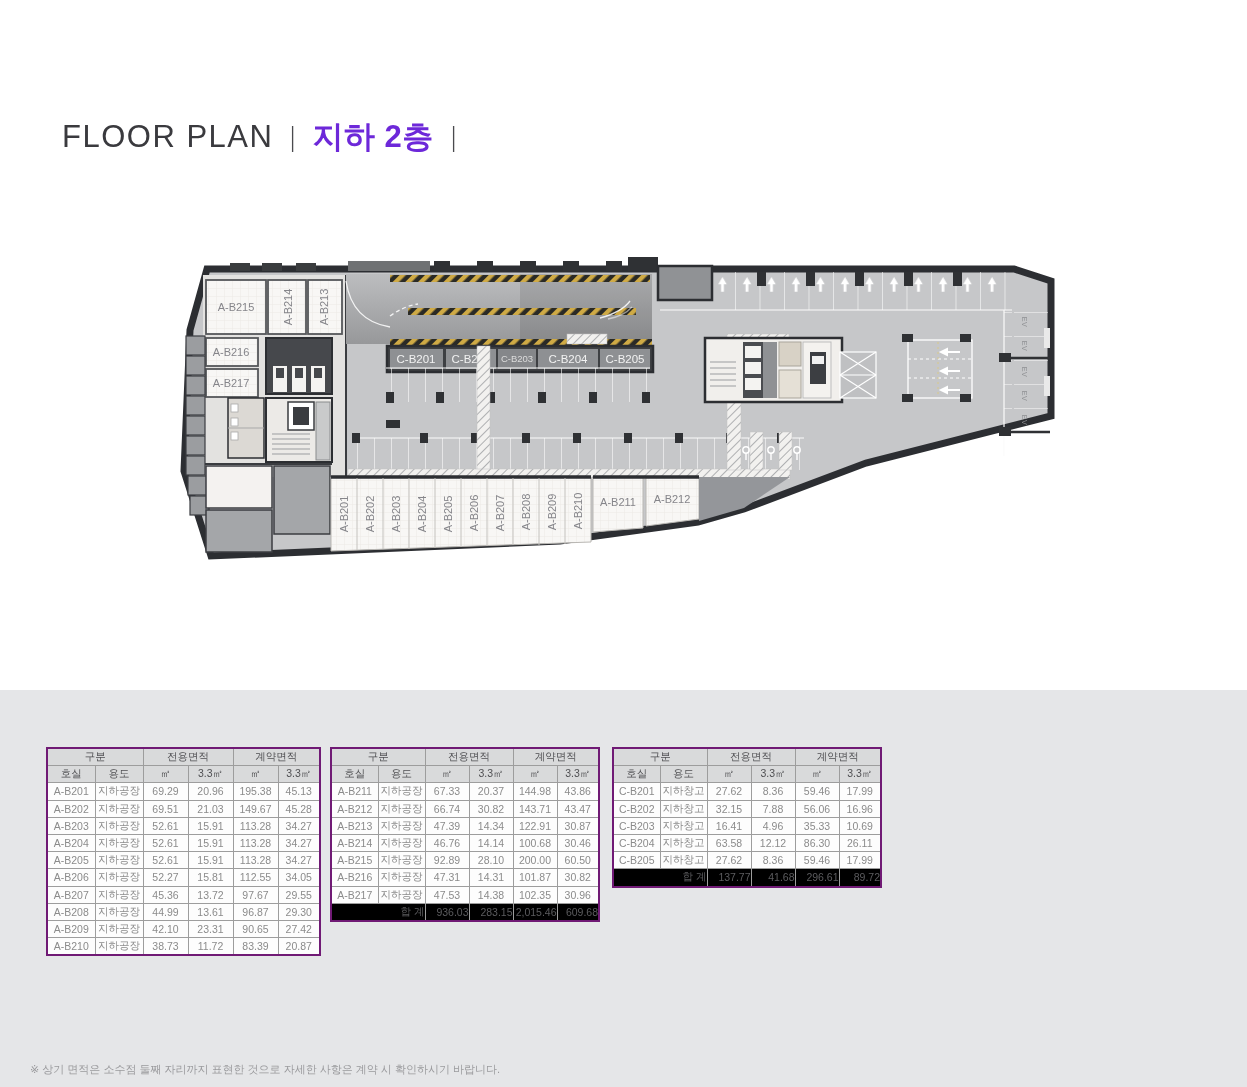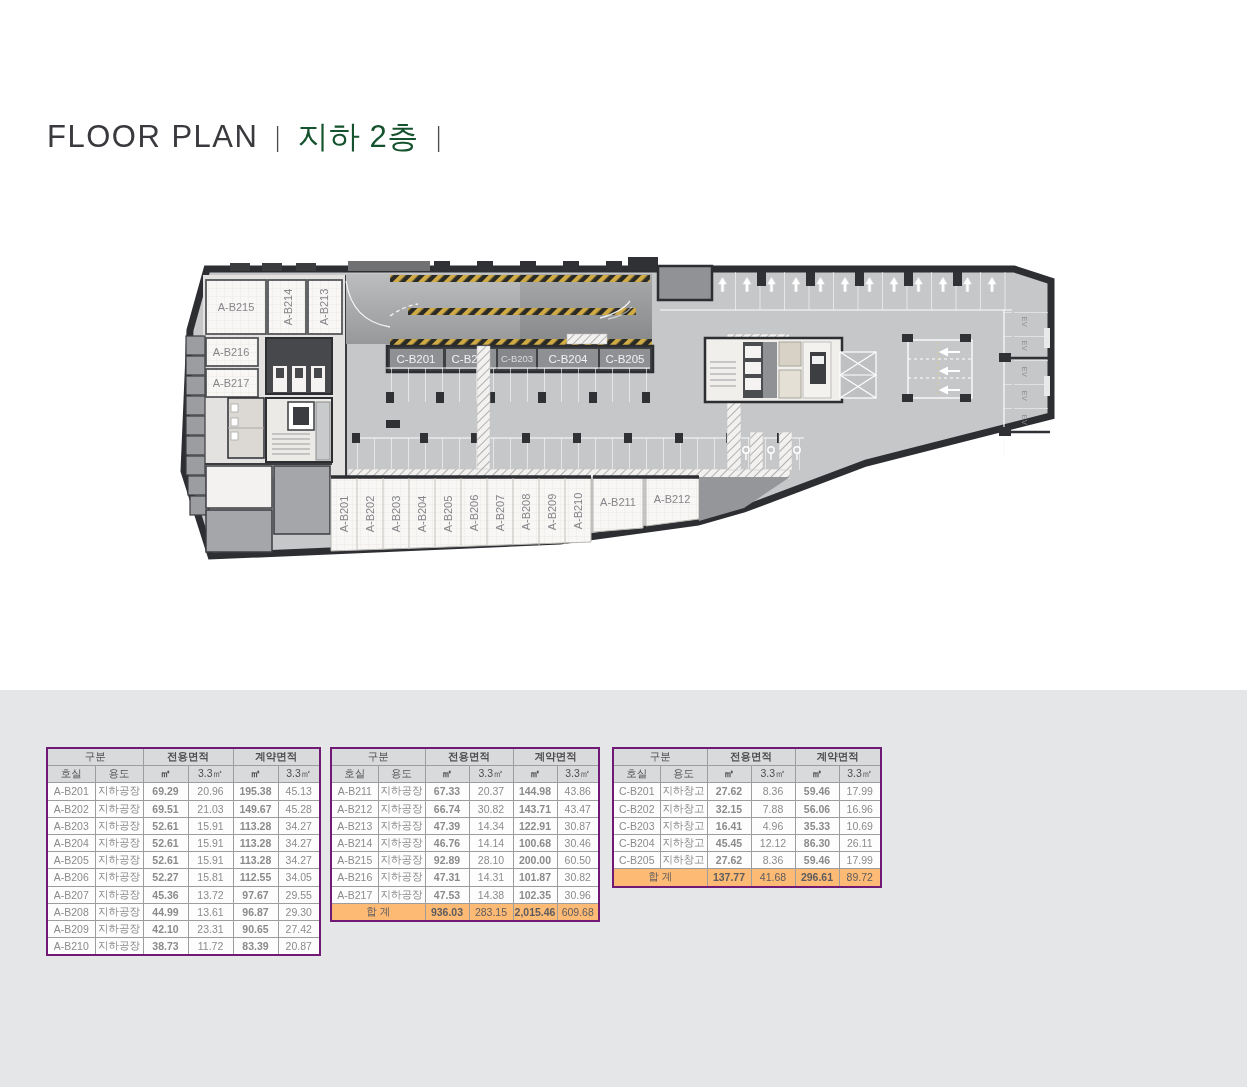--- a/index.html
+++ b/index.html
@@ -1,31 +1,31 @@
 <!DOCTYPE html>
 <html><head>
 <meta charset="utf-8">
 <style>
   html,body{margin:0;padding:0;background:#ffffff;}
   .page{position:relative;width:1247px;height:1087px;background:#ffffff;overflow:hidden;
         font-family:"Liberation Sans","DejaVu Sans",sans-serif;}
   .gray-band{position:absolute;left:0;top:690px;width:1247px;height:397px;background:#e5e6e8;}
   
-  .title{position:absolute;left:47px;top:116px;display:flex;align-items:center;justify-content:center;}
+  .title{position:absolute;left:62px;top:116px;display:flex;align-items:center;justify-content:center;}
   .title .main{font-size:31px;font-weight:300;letter-spacing:1.5px;color:#3a3a3e;}
   .title .sep{font-size:27px;font-weight:200;color:#4a4a4e;margin:0 16px;transform:scaleX(.6);}
-  .title .floor{font-size:31px;font-weight:400;color:#14532d;letter-spacing:.5px;}
+  .title .floor{font-size:31px;font-weight:700;color:#6d28d9;letter-spacing:.5px;}
   
   .area-table{position:absolute;border-collapse:collapse;table-layout:fixed;background:#fdfdfd;
               font-size:10.5px;color:#8b8b8b;border:2px solid #701a75;}
   .area-table th,.area-table td{border:1px solid #9d9d9d;text-align:center;padding:0;height:16.2px;
               font-weight:400;white-space:nowrap;overflow:hidden;}
   .area-table thead th{background:#d9dadb;color:#4f4f52;}
-  .area-table .sepL{border-left:1.5px solid #4a4a4d;font-weight:bold;}
-  .area-table tr.total td{background:#fdba74;color:#5c5c5f;}
+  .area-table .sepL{border-left:1.5px solid #4a4a4d;}
+  .area-table tr.total td{background:#000000;color:#5c5c5f;text-align:right;}
   #tableA{left:46px;top:747px;width:275px;}
   #tableB{left:330px;top:747px;width:270px;}
   #tableC{left:612px;top:747px;width:270px;}
   
   .footnote{position:absolute;left:30px;top:1062px;font-size:11px;color:#9a9a9d;letter-spacing:0;}
   
   .plan{position:absolute;left:0;top:0;}
   .plan text{font-family:"Liberation Sans","DejaVu Sans",sans-serif;}
   .roomlbl{font-size:11px;fill:#85858a;}
   .clbl{font-size:11.5px;fill:#f2f2f2;}
@@ -591,21 +591,21 @@
           <td>C-B203</td>
           <td>지하창고</td>
           <td class="sepL">16.41</td>
           <td>4.96</td>
           <td class="sepL">35.33</td>
           <td>10.69</td>
         </tr>
         <tr>
           <td>C-B204</td>
           <td>지하창고</td>
-          <td class="sepL">45.45</td>
+          <td class="sepL">63.58</td>
           <td>12.12</td>
           <td class="sepL">86.30</td>
           <td>26.11</td>
         </tr>
         <tr>
           <td>C-B205</td>
           <td>지하창고</td>
           <td class="sepL">27.62</td>
           <td>8.36</td>
           <td class="sepL">59.46</td>
@@ -614,14 +614,15 @@
         <tr class="total">
           <td colspan="2">합 계</td>
           <td class="sepL">137.77</td>
           <td>41.68</td>
           <td class="sepL">296.61</td>
           <td>89.72</td>
         </tr>
       </tbody>
   </table>
 
+  <div class="footnote">※ 상기 면적은 소수점 둘째 자리까지 표현한 것으로 자세한 사항은 계약 시 확인하시기 바랍니다.</div>
 
 </div>
 
 </body></html>

